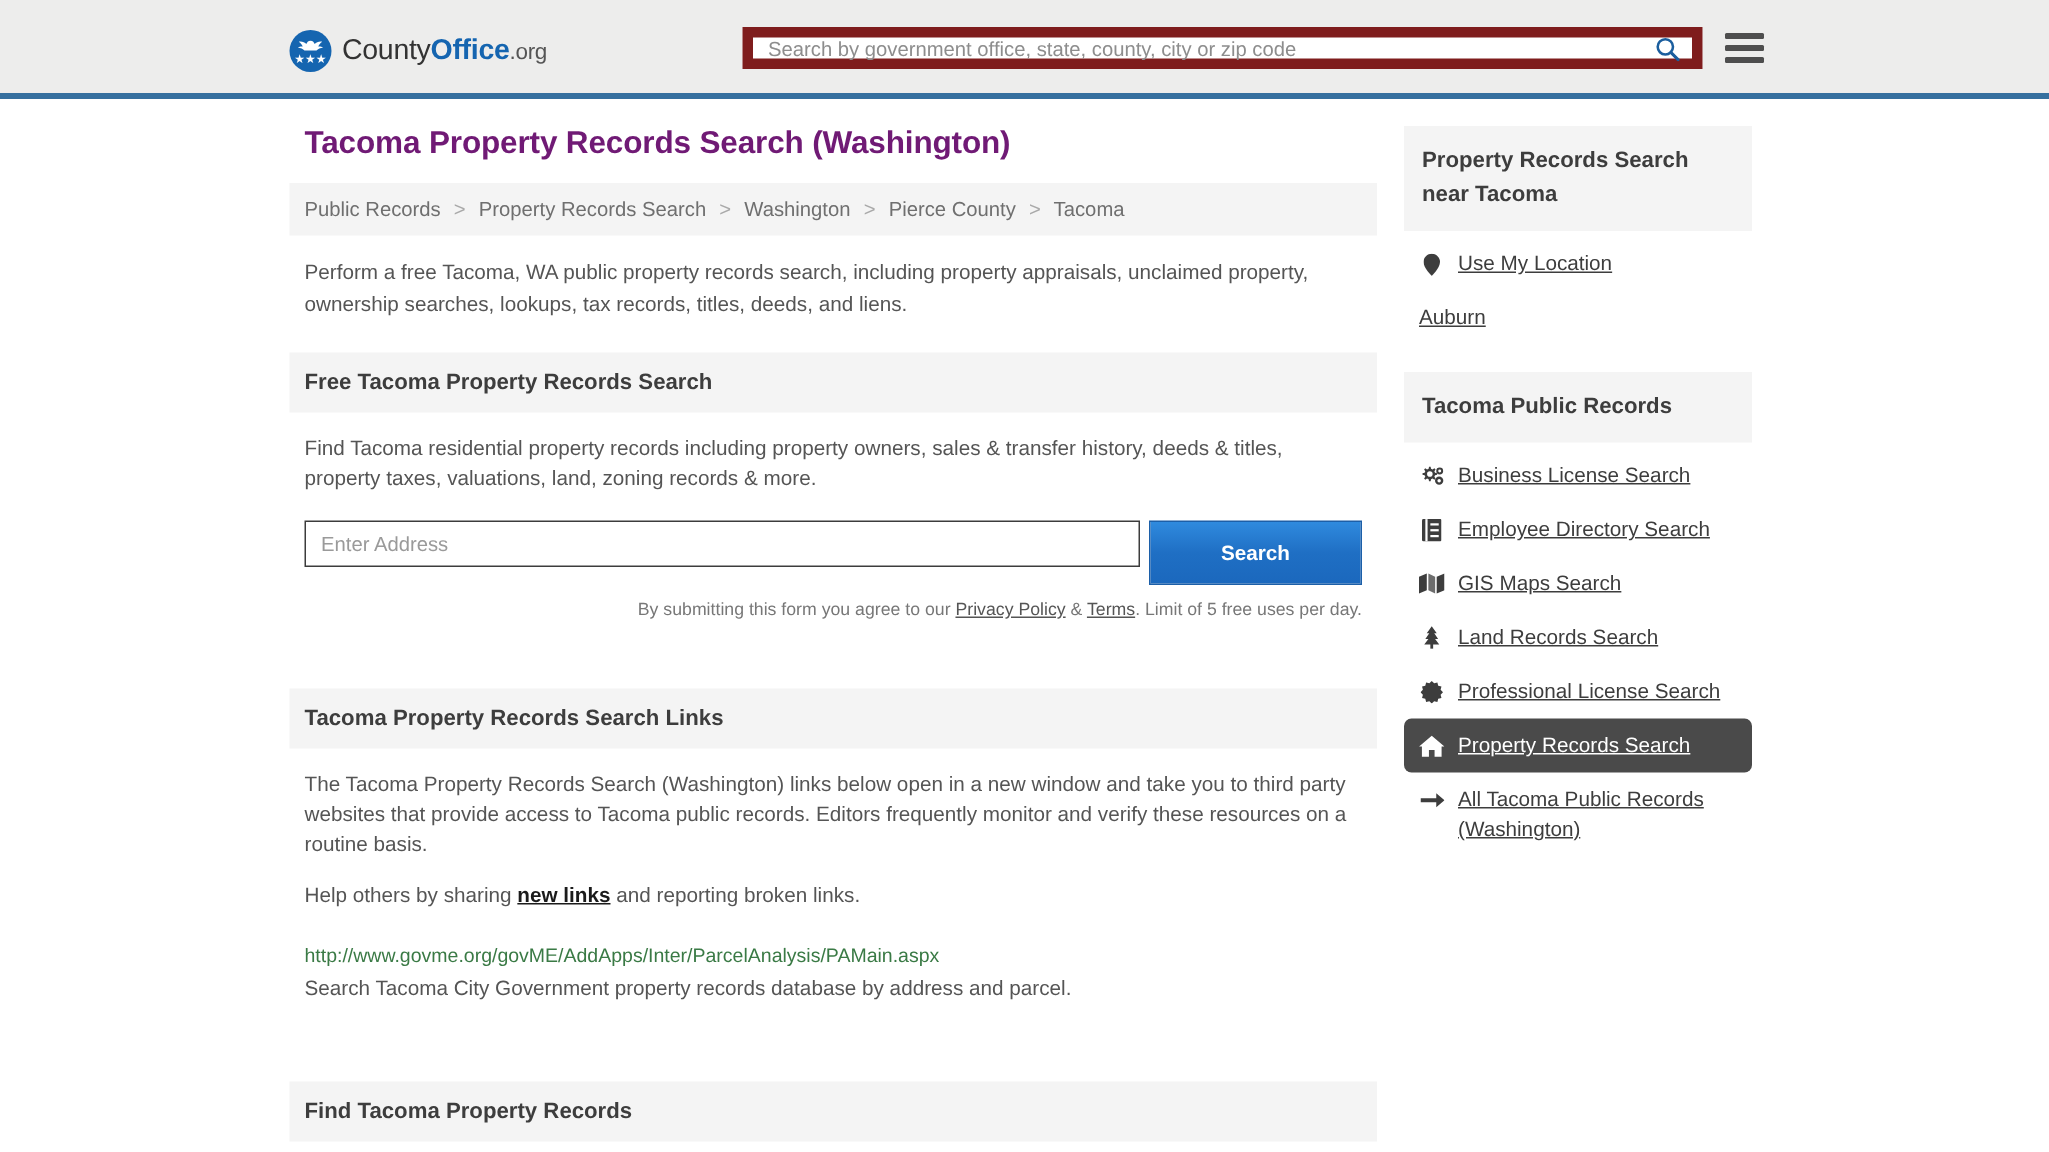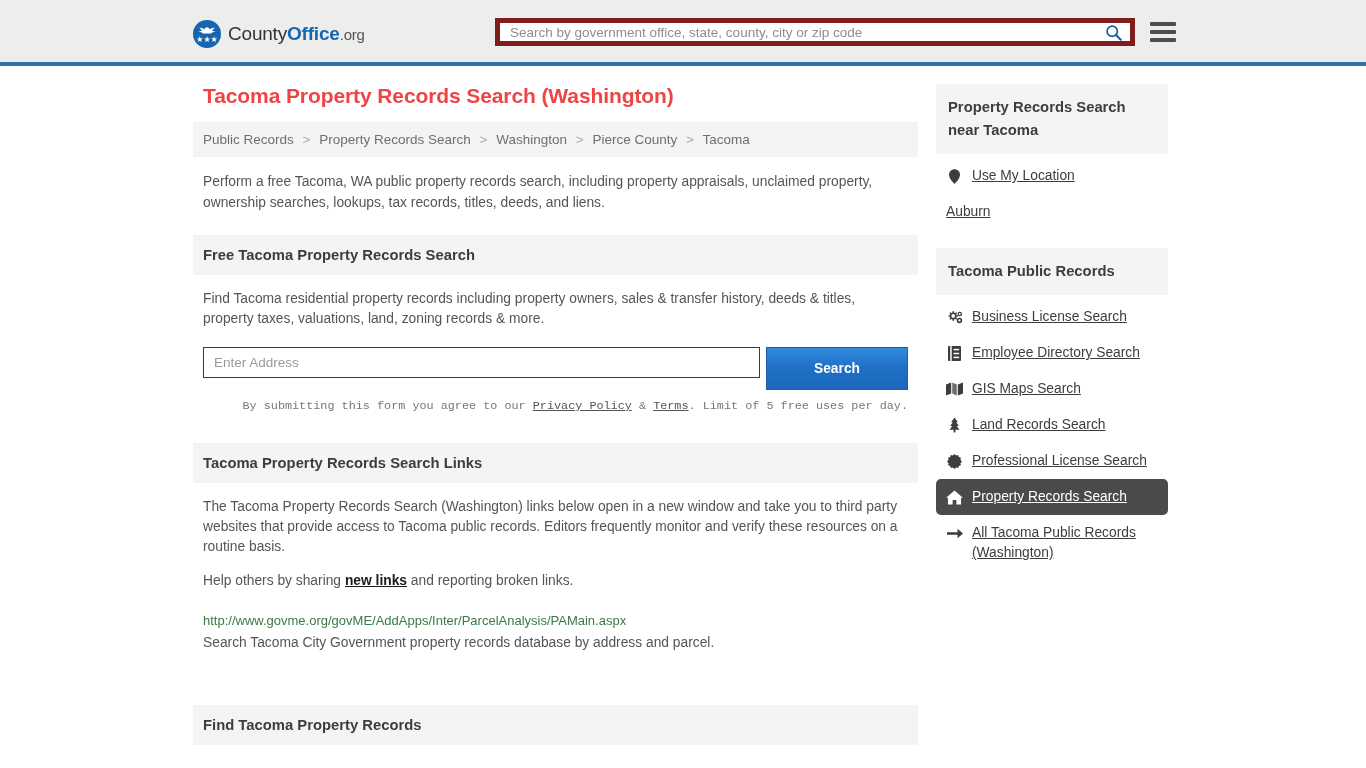--- a/index.html
+++ b/index.html
@@ -71,21 +71,21 @@
   .brand-text .office { color: #1565b0; font-weight: bold; }
   .brand-text .org { color: #555555; font-size: 15px; }
 
   .header-search {
     position: absolute;
     left: 495px;
     top: 18px;
     width: 640px;
     height: 28px;
     background: #ffffff;
-    border: 5px solid #7f1d1d;
+    border: 7px solid #7f1d1d;
     display: flex;
     align-items: center;
   }
   .header-search input {
     flex: 1 1 auto;
     border: 0;
     outline: none;
     height: 26px;
     padding: 0 8px 0 10px;
     font-size: 13.5px;
@@ -135,21 +135,21 @@
     padding-top: 18px;
     display: flex;
     gap: 18px;
   }
   .main-col { width: 725px; flex: 0 0 725px; }
   .side-col { width: 232px; flex: 0 0 232px; }
 
   h1.page-title {
     font-size: 21px;
     font-weight: bold;
-    color: #ef4444;
+    color: #701a75;
     margin: 0 0 14px 10px;
     letter-spacing: -0.1px;
   }
 
   .breadcrumb {
     background: #f4f4f4;
     padding: 10px 10px;
     font-size: 13.5px;
     color: #6f6f6f;
     margin-bottom: 14px;
@@ -208,25 +208,24 @@
     height: 43px;
     border: 1px solid #1c5fa8;
     background: linear-gradient(to bottom, #2f8ade 0%, #1f6fc4 50%, #1b68bd 100%);
     color: #ffffff;
     font-size: 13.8px;
     font-weight: bold;
     font-family: "Liberation Sans", sans-serif;
     cursor: pointer;
   }
   .form-note {
-    margin: 9px 10px 0 10px;
+    margin: 9px 10px 16px 10px;
     text-align: right;
     font-size: 11.8px;
     color: #777777;
-    font-family: Liberation Mono, monospace;
   }
   .form-note a { color: #555; text-decoration: underline; }
 
   
   .link-entry { margin: 22px 10px 0 10px; }
   .link-entry-top {
     display: flex;
     align-items: flex-start;
     justify-content: space-between;
   }

